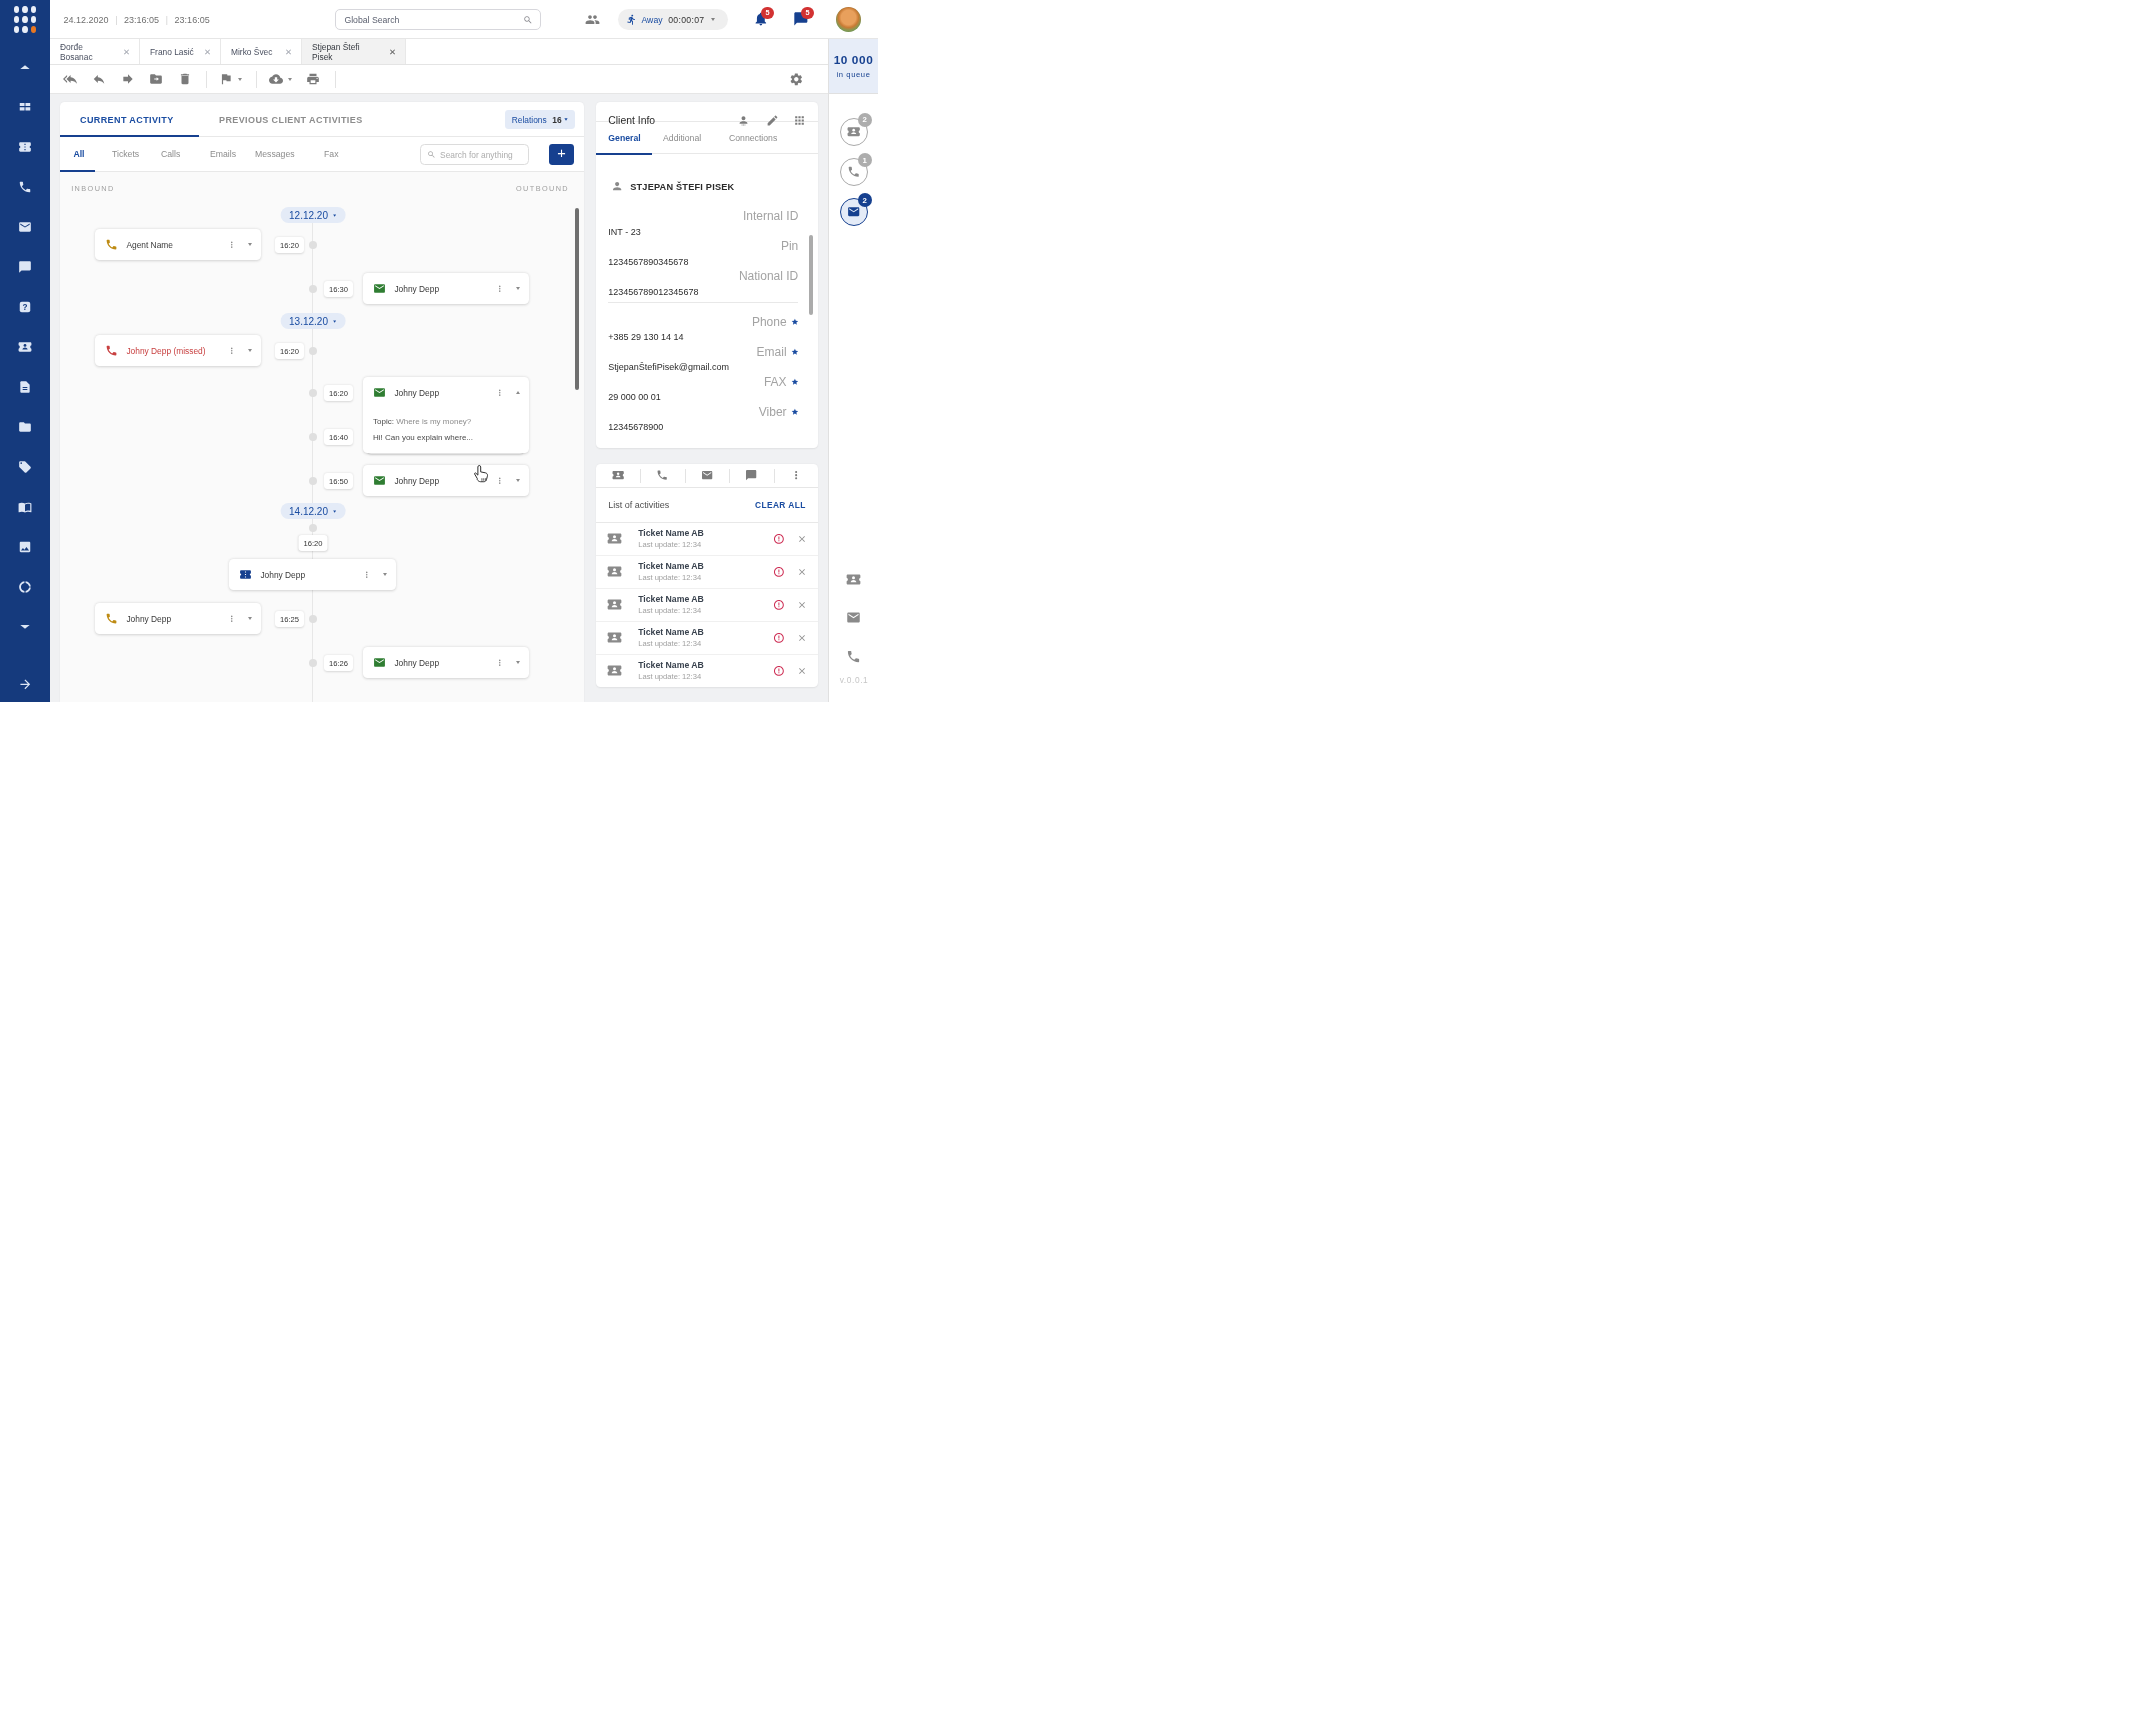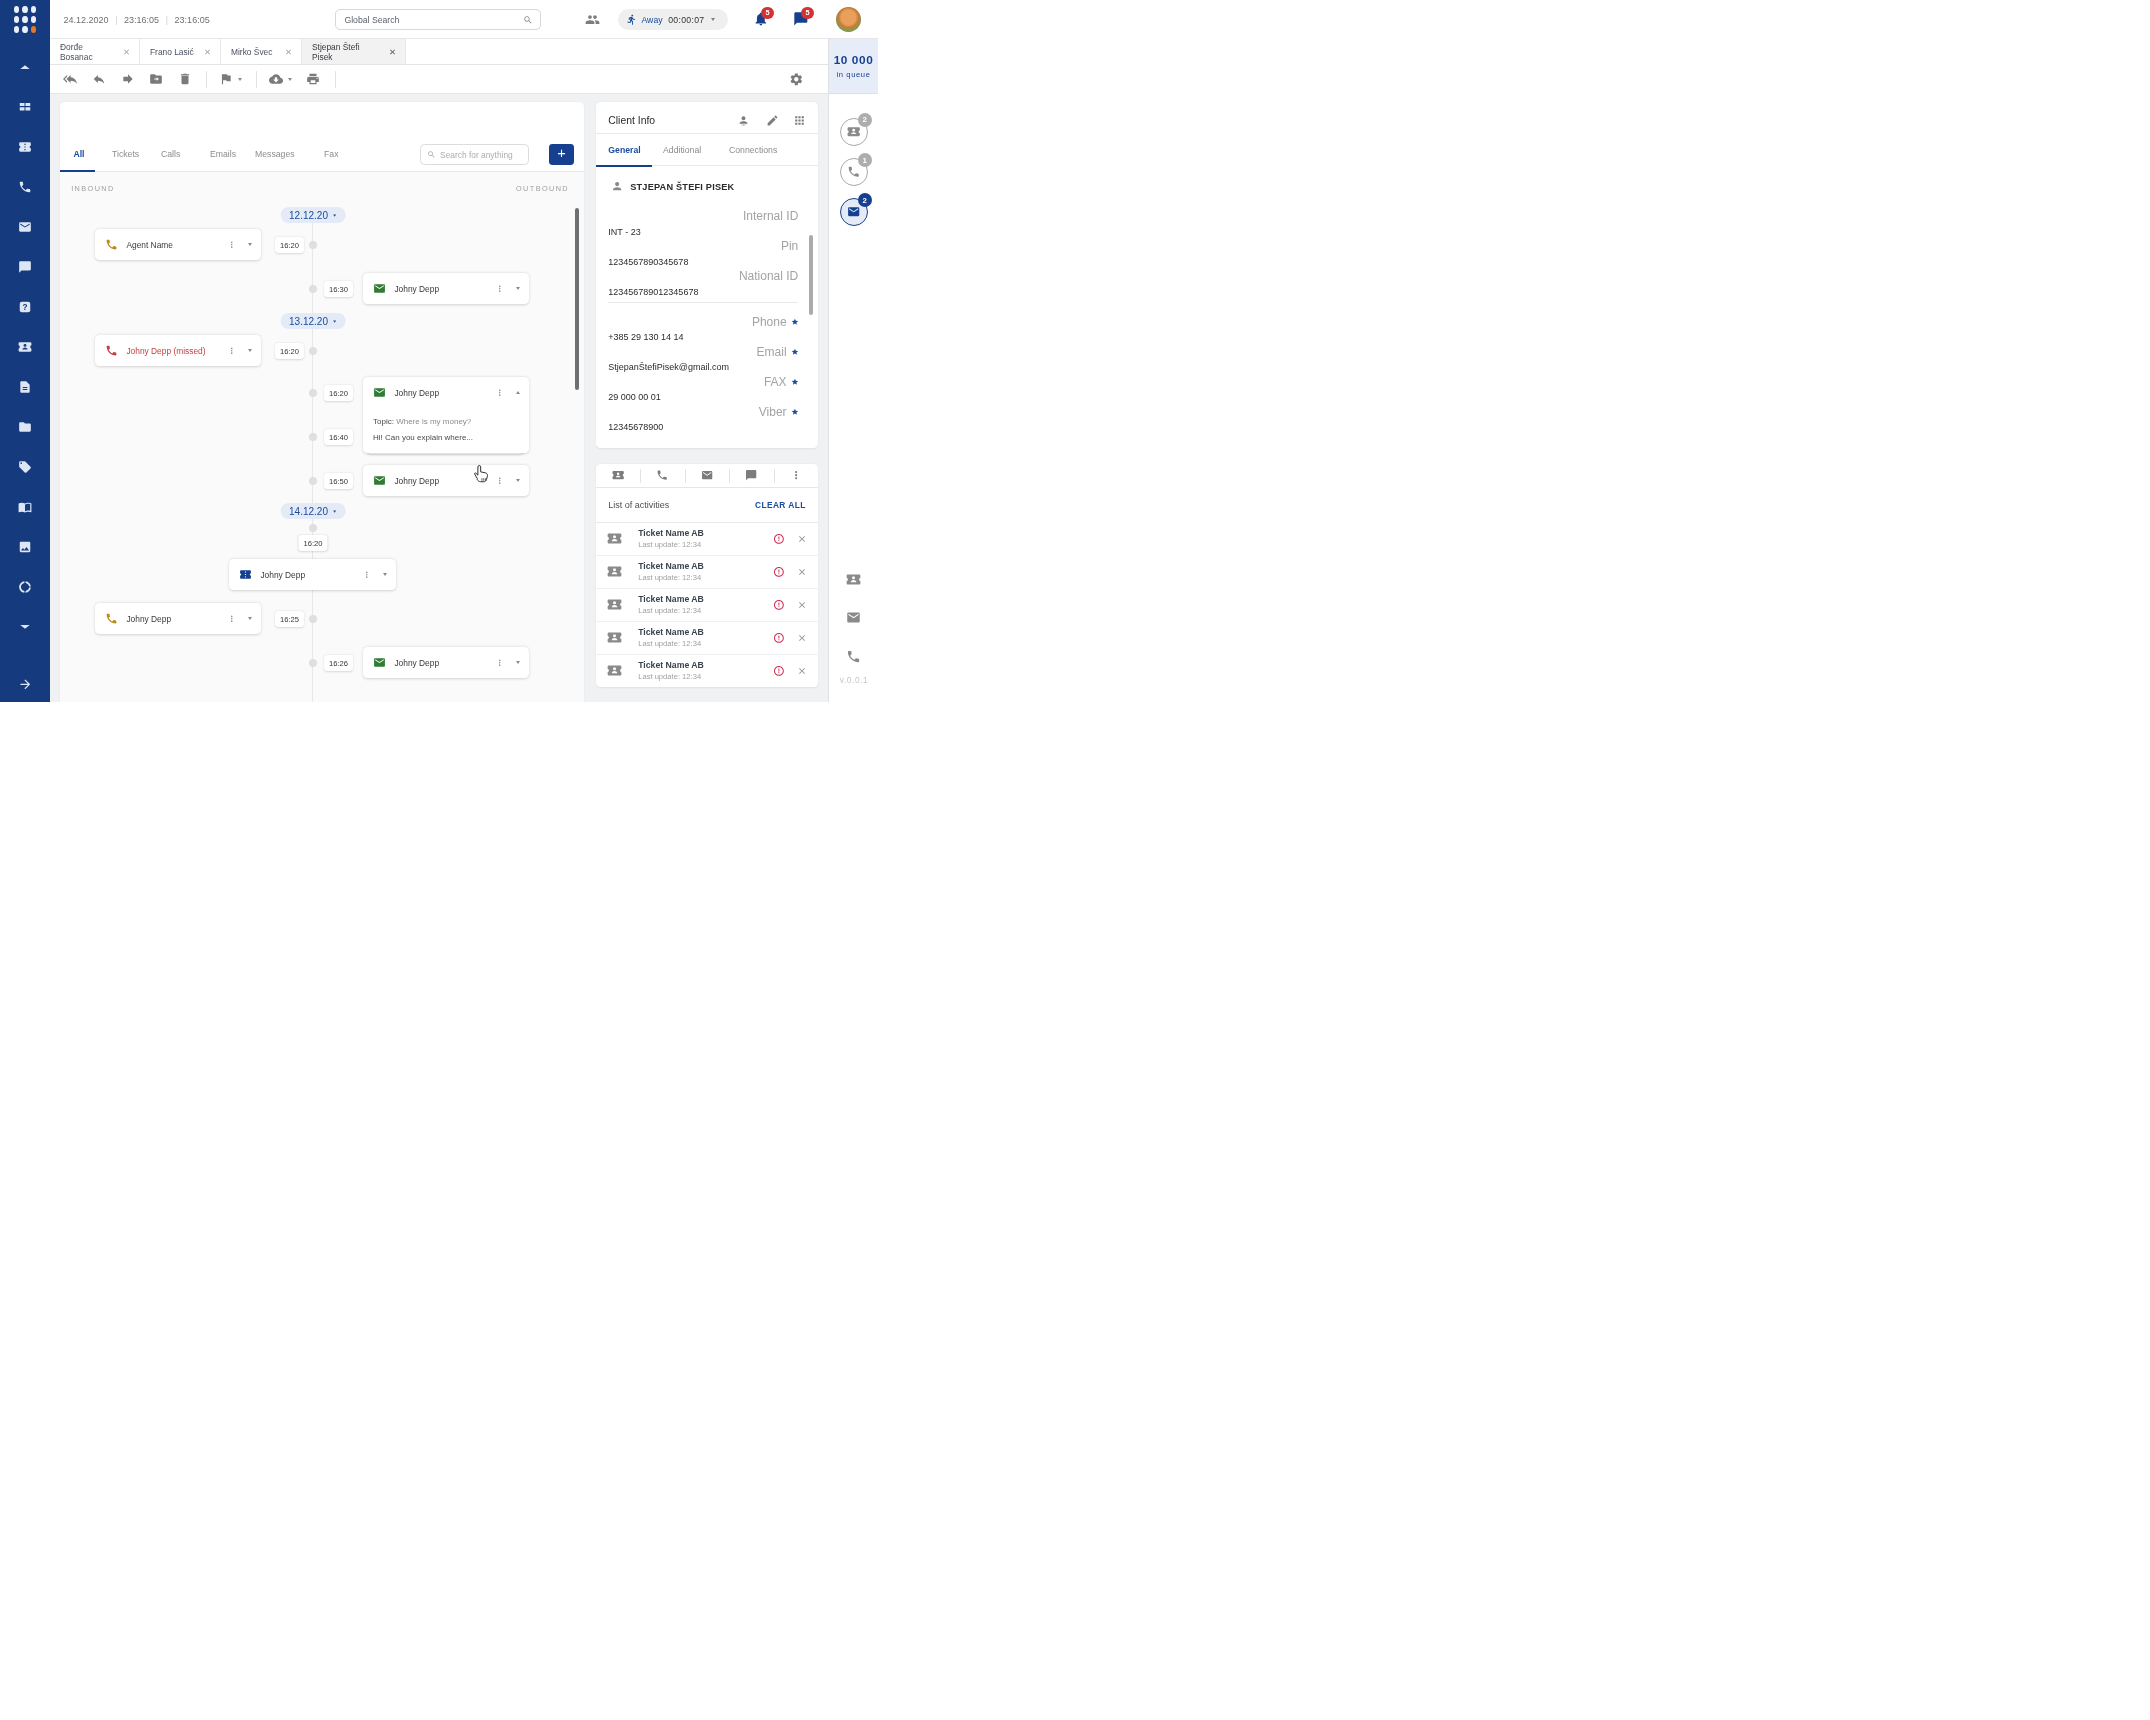--- a/index.html
+++ b/index.html
@@ -115,21 +115,21 @@
   .tcard .caret.up{border-top:none;border-bottom:3.4px solid #8A8A8A;}
   .tcard .body{padding:9px 10px 0 10px;font-size:8px;color:#555;}
   .tcard .body .topicline{margin-bottom:6.7px;}
   .tcard .body .tl-topic-label{color:#4A4A4A;}
   .tcard .body .tl-topic{color:#8C8C8C;}
   .stackedge{position:absolute;left:307px;width:157px;height:5px;background:#fff;border-radius:0 0 4.5px 4.5px;box-shadow:0 1.1px 2.2px rgba(0,0,0,.14);}
   .cursor{position:absolute;left:411px;top:291px;width:20px;height:22.4px;z-index:9;pointer-events:none;}
 
   
   .cpanel{left:546px;top:8.4px;width:222px;height:346px;border-radius:4.5px;}
-  .chead{position:relative;height:32px;border-bottom:0.6px solid #E8E8E8;}
+  .chead{position:relative;height:20px;border-bottom:0.6px solid #E8E8E8;}
   .ctitle{position:absolute;left:12.3px;top:0;height:36px;display:flex;align-items:center;font-size:10.4px;color:#2B2B2B;}
   .chicon{position:absolute;top:11.8px;width:13px;height:13px;color:#7C7C7C;cursor:pointer;}
   .ctabs{position:relative;height:32px;border-bottom:0.6px solid #E8E8E8;}
   .cttab{position:absolute;top:0;height:32px;display:flex;align-items:center;font-size:8.7px;color:#8C8C8C;cursor:pointer;}
   .cttab.active{color:var(--accent);font-weight:bold;}
   .cname{position:absolute;left:14.6px;top:78px;display:flex;align-items:center;}
   .cname .i{width:12.3px;height:12.3px;color:#8A8A8A;margin-right:7.3px;}
   .cname .nm{font-size:9.2px;font-weight:bold;color:#2B2B2B;letter-spacing:0.2px;}
   .fields{position:absolute;left:12.3px;top:102px;width:190px;}
   .fld{height:30px;padding-top:5px;}
@@ -445,20 +445,31 @@
     </div>
 
   <div class="queuebox">
     <div class="qcount">10 000</div>
     <div class="qlabel">in queue</div>
   </div>
 
   <main class="workspace">
 
     <section class="panel apanel">
+      <div class="ahead">
+        <div class="atab cur">CURRENT ACTIVITY</div>
+        <div class="atab prev">PREVIOUS CLIENT ACTIVITIES</div>
+        <div class="relations">
+          <span class="rl">Relations</span>
+          <span class="rc">16</span>
+          <span class="caret"></span>
+        </div>
+        <div class="hline" style="top:34px"></div>
+        <div class="blueseg" style="left:0;width:139px;top:33px"></div>
+      </div>
 
       <div class="filters" id="filters">
         <div class="fsearch">
           <span class="i">
               <svg viewBox="0 0 24 24">
                 <path d="M15.5 14h-.79l-.28-.27C15.41 12.59 16 11.11 16 9.5 16 5.91 13.09 3 9.5 3S3 5.91 3 9.5 5.91 16 9.5 16c1.61 0 3.09-.59 4.23-1.57l.27.28v.79l5 4.99L20.49 19l-4.99-5zm-6 0C7.01 14 5 11.99 5 9.5S7.01 5 9.5 5 14 7.01 14 9.5 11.99 14 9.5 14z"></path>
               </svg>
             </span>
           <input type="text" placeholder="Search for anything" style="">
         </div>

